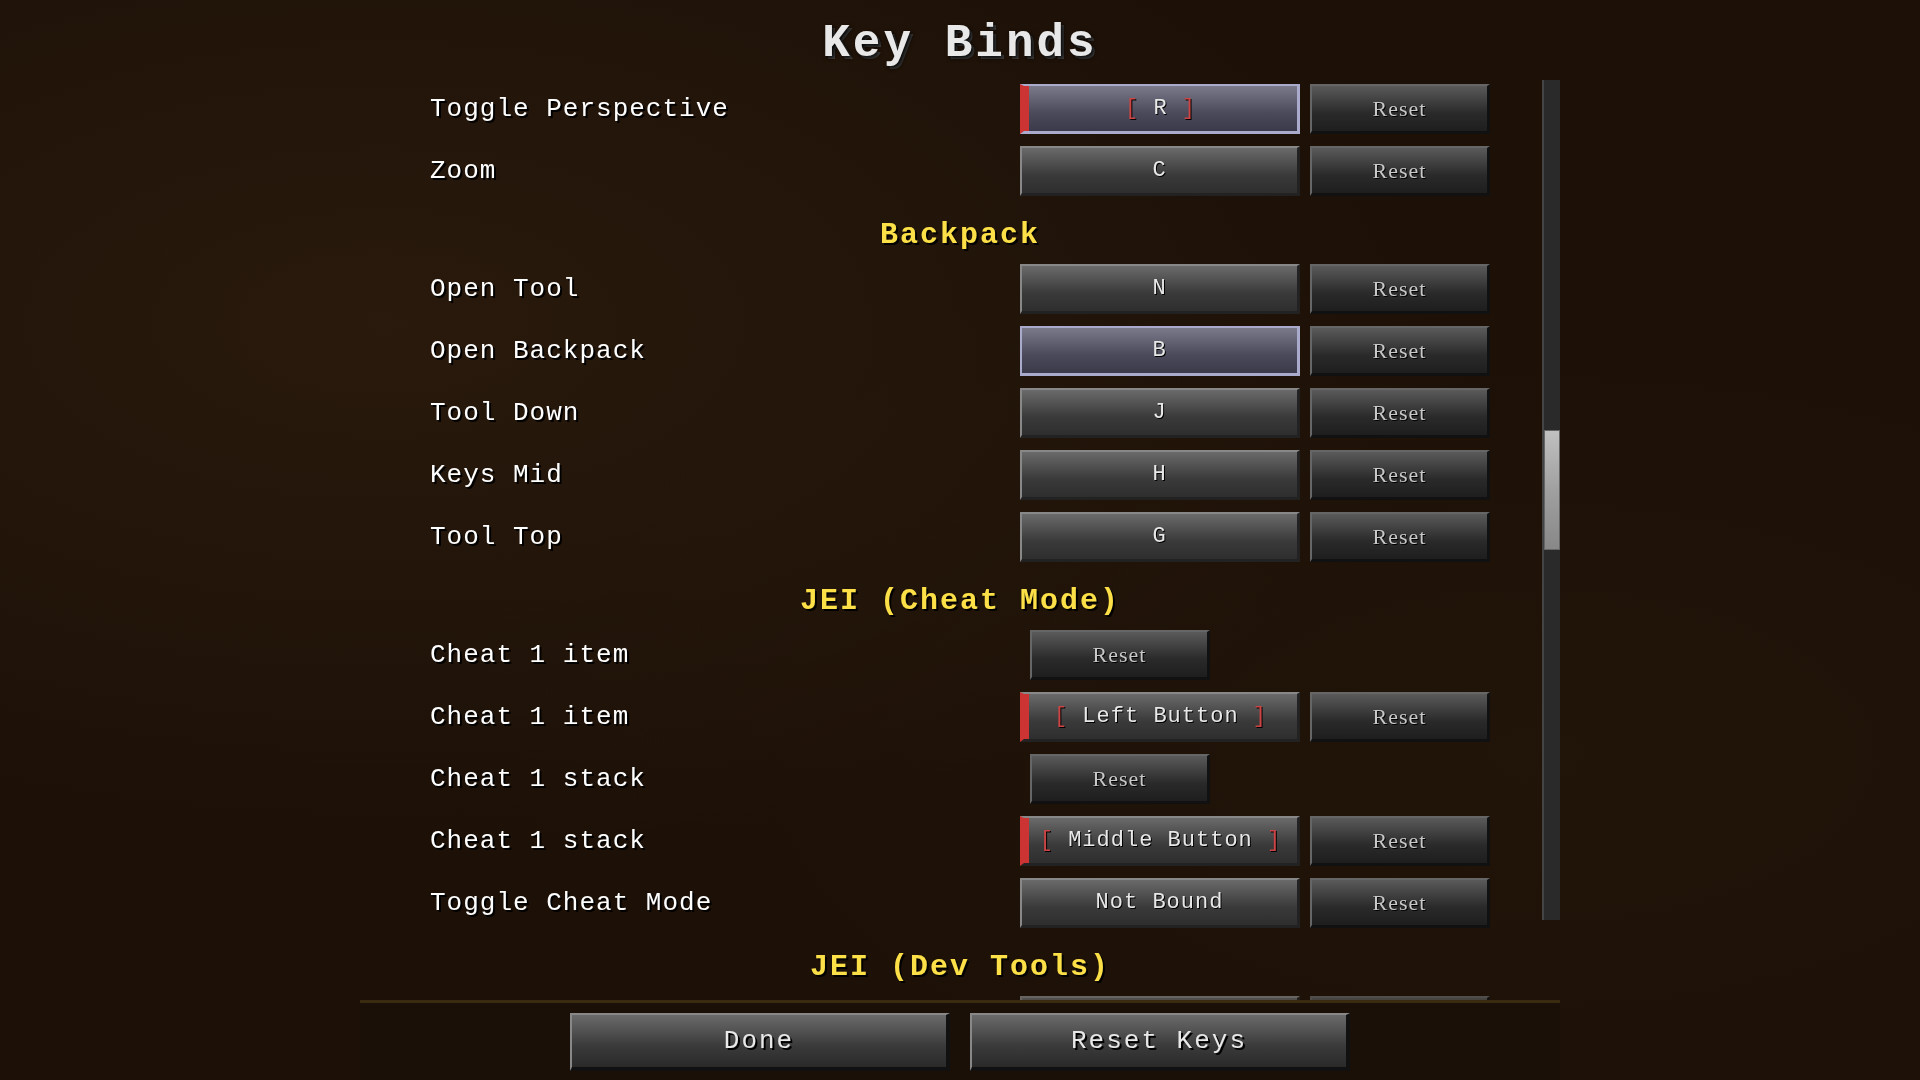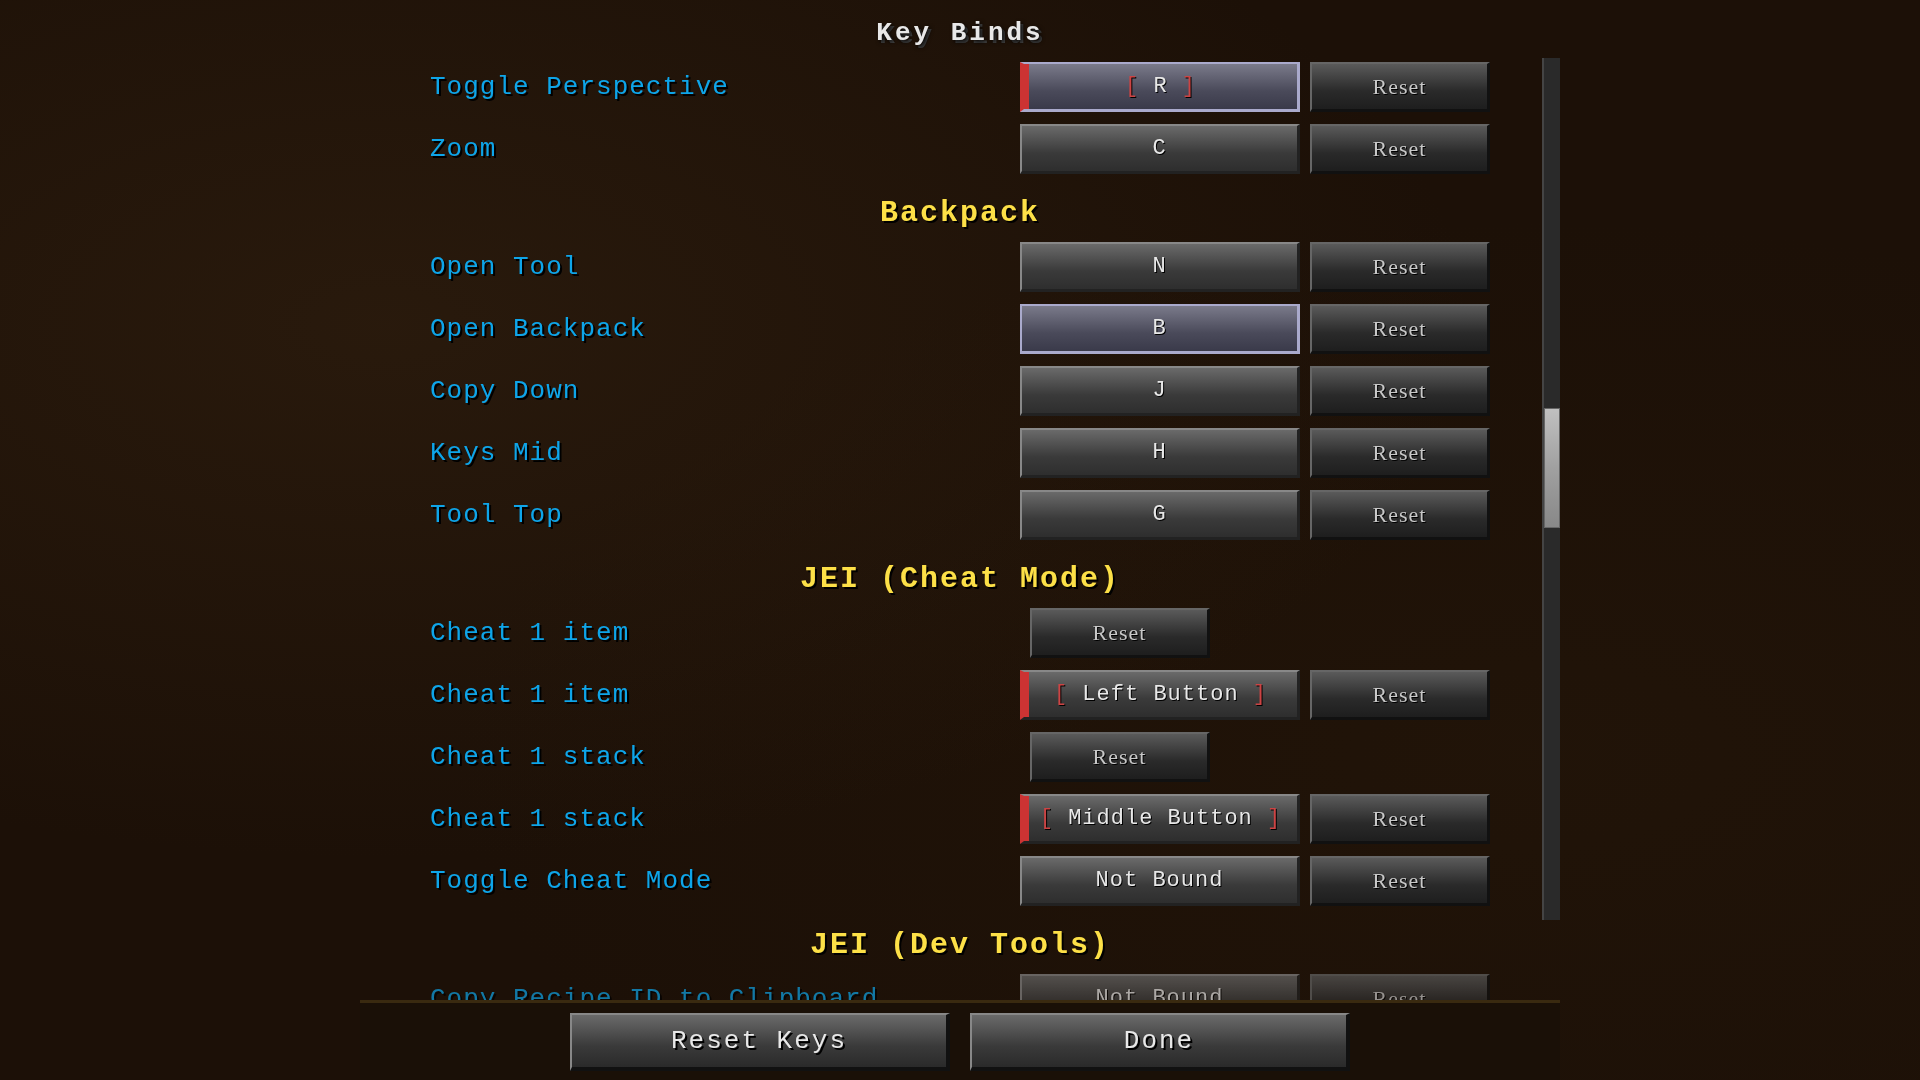--- a/index.html
+++ b/index.html
@@ -50,21 +50,21 @@
       height: 100%;
       display: flex;
       flex-direction: column;
       align-items: center;
       padding: 0 0 0 0;
       position: relative;
     }
 
     .title {
       color: #e8e8e8;
-      font-size: 26px;
+      font-size: 46px;
       font-weight: bold;
       letter-spacing: 3px;
       margin-top: 18px;
       margin-bottom: 10px;
       text-shadow: 2px 2px 4px #000, 3px 3px 0px #444;
       font-family: 'Courier New', monospace;
     }
 
     .scroll-area {
       width: 100%;
@@ -93,21 +93,21 @@
     }
 
     .keybind-row {
       display: flex;
       align-items: center;
       margin-bottom: 4px;
       height: 58px;
     }
 
     .keybind-label {
-      color: #0ea5e9;
+      color: #ffffff;
       font-size: 26px;
       font-family: 'Courier New', monospace;
       letter-spacing: 1px;
       flex: 0 0 600px;
       text-shadow: 2px 2px 0 #000;
       padding-left: 10px;
     }
 
     .key-button {
       flex: 0 0 280px;
@@ -252,21 +252,21 @@
           <button class="reset-button">Reset</button>
         </div>
         <div class="keybind-row">
           <div class="keybind-label">Open Backpack</div>
           <button class="key-button highlighted">
             <span>B</span>
           </button>
           <button class="reset-button">Reset</button>
         </div>
         <div class="keybind-row">
-          <div class="keybind-label">Copy Down</div>
+          <div class="keybind-label">Tool Down</div>
           <button class="key-button">
             <span>J</span>
           </button>
           <button class="reset-button">Reset</button>
         </div>
         <div class="keybind-row">
           <div class="keybind-label">Keys Mid</div>
           <button class="key-button">
             <span>H</span>
           </button>
@@ -319,16 +319,16 @@
           </button>
           <button class="reset-button">Reset</button>
         </div>
       </div>
     <div class="scrollbar">
       <div class="scrollbar-thumb"></div>
     </div>
   </div>
 
   <div class="bottom-bar">
+    <button class="bottom-button">Done</button>
     <button class="bottom-button">Reset Keys</button>
-    <button class="bottom-button">Done</button>
   </div>
 </div>
 
 </body></html>

